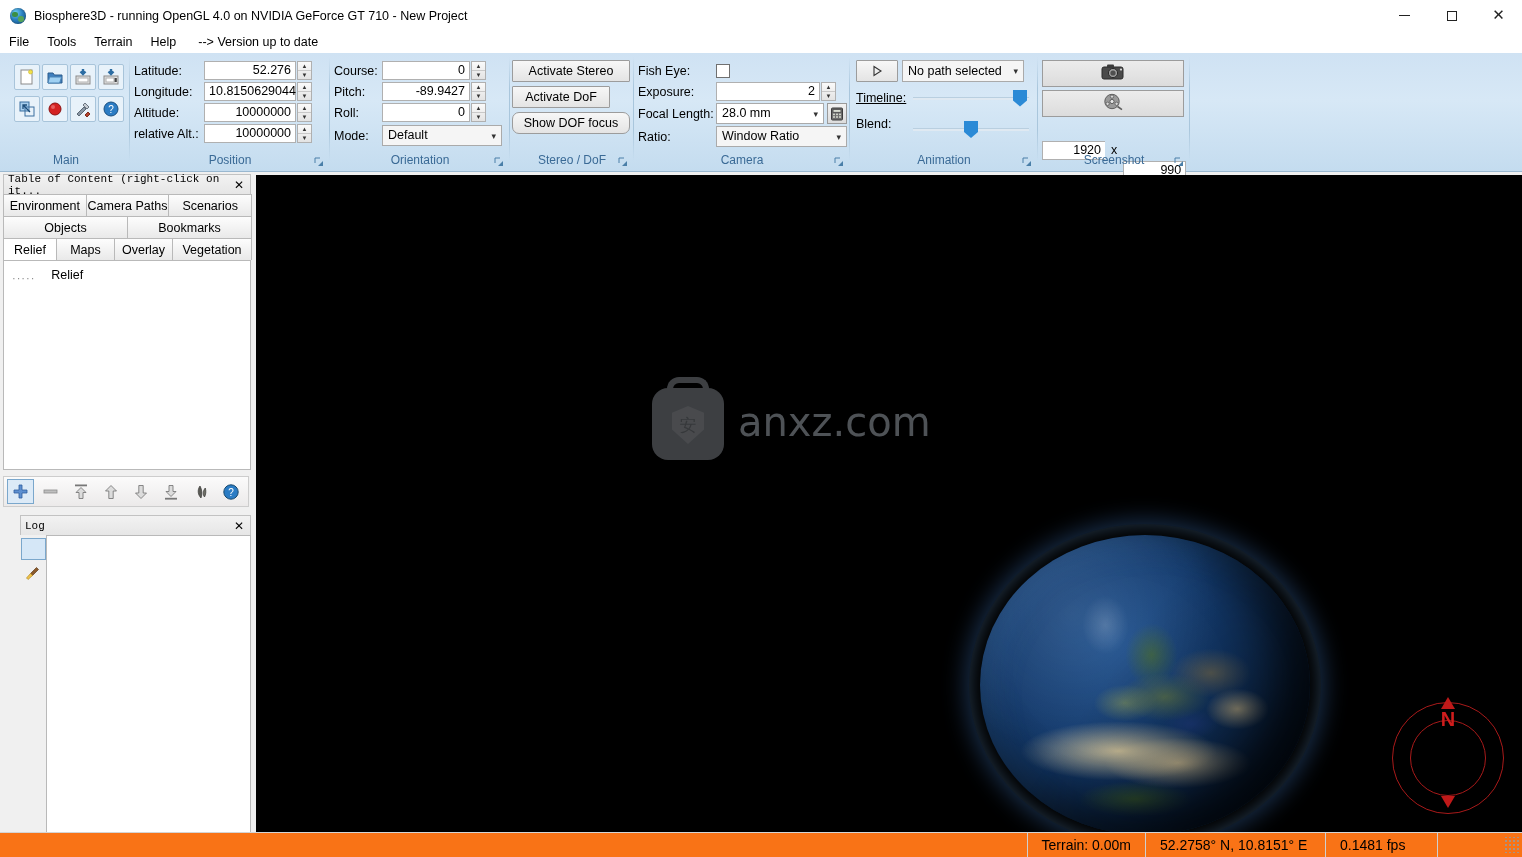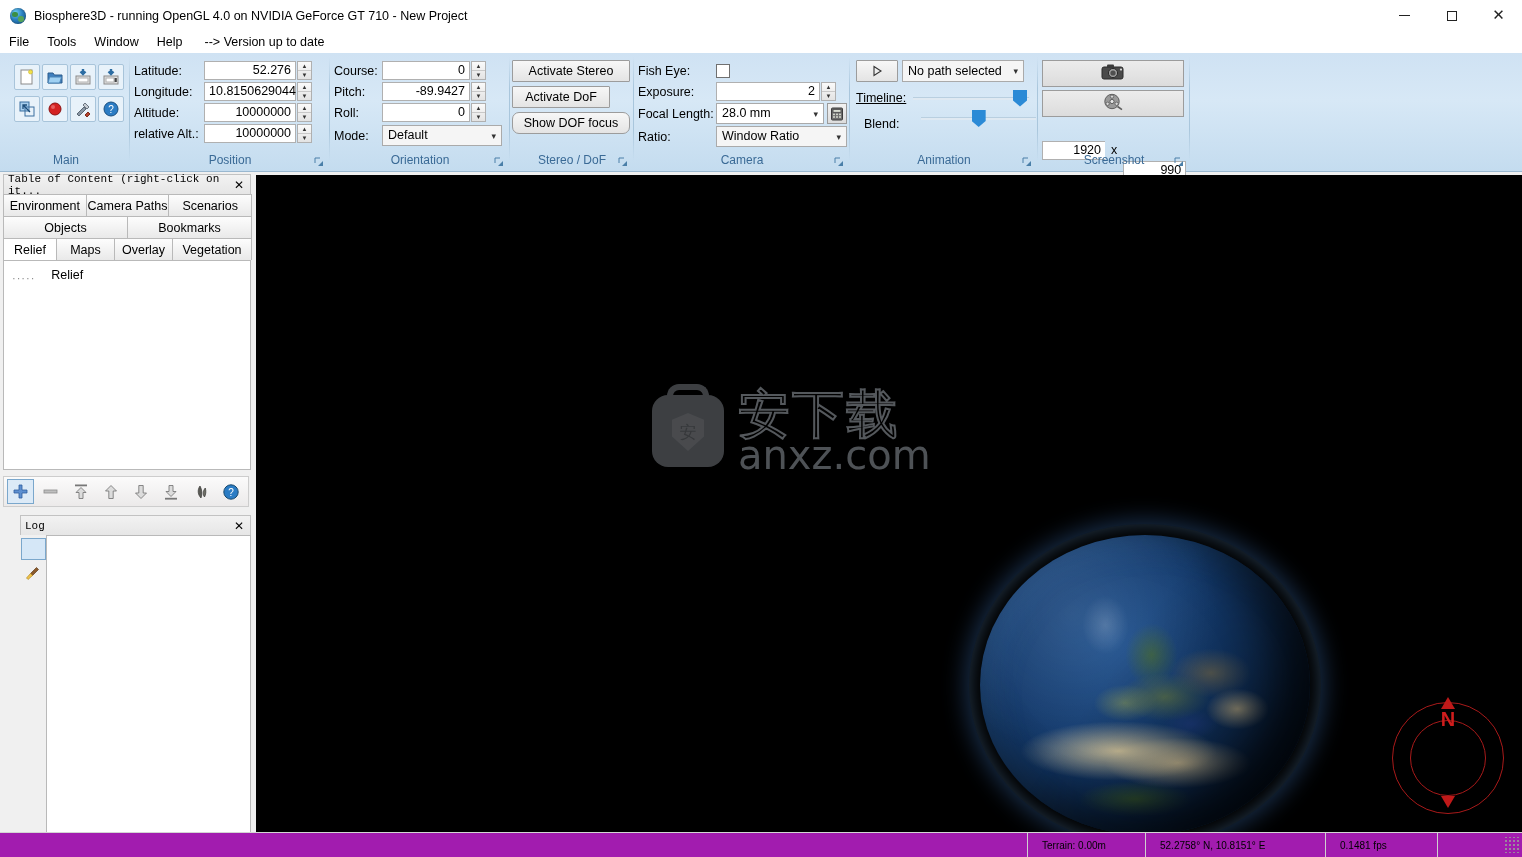--- a/index.html
+++ b/index.html
@@ -170,22 +170,22 @@
     color:#cf1d1d; font-size:20px; font-weight:bold; font-family:"Liberation Sans",sans-serif; }
   .compass .ar-up{ position:absolute; left:50%; top:-1px; transform:translateX(-50%);
     width:0;height:0;border-left:7px solid transparent;border-right:7px solid transparent;
     border-bottom:12px solid #c01919; }
   .compass .ar-dn{ position:absolute; left:50%; bottom:10px; transform:translateX(-50%);
     width:0;height:0;border-left:7px solid transparent;border-right:7px solid transparent;
     border-top:12px solid #c01919; }
 
   
   .statusbar{ position:absolute; left:0; bottom:0; width:1522px; height:25px;
-    background:#a21caf; border-top:1px solid #d4d4d4; display:flex; align-items:center;
-    justify-content:flex-end; font-size:10px; color:#000; }
+    background:#f97316; border-top:1px solid #d4d4d4; display:flex; align-items:center;
+    justify-content:flex-end; font-size:14px; color:#000; }
   .st-cell{ height:25px; display:flex; align-items:center; padding:0 14px;
     border-left:1px solid #cfcfcf; white-space:nowrap; }
   .st-grip{ width:16px; height:16px; margin-right:3px; margin-left:6px;
     background-image:radial-gradient(circle, #9a9a9a 1px, transparent 1px);
     background-size:4px 4px; background-position: 1px 6px; opacity:.85; }
 </style>
 </head>
 <body>
 
 <div id="app">
@@ -202,21 +202,21 @@
         </div>
       <div class="tb-btn close">
           <span class="glyph-close">✕</span>
         </div>
     </div>
   </div>
 
   <div class="menubar">
     <div class="mi">File</div>
     <div class="mi">Tools</div>
-    <div class="mi">Window</div>
+    <div class="mi">Terrain</div>
     <div class="mi">Help</div>
     <div class="ver">--&gt; Version up to date</div>
   </div>
 
   <div class="ribbon">
 
     <div class="grp" style="left:4px; width:124px;">
       <div class="grp-body" style="padding:9px 0 0 10px;">
         <div class="main-row" style="margin-bottom:6px;">
           <div class="iconbtn">
@@ -451,21 +451,21 @@
             <span class="chev">▾</span>
           </span>
         </div>
         <div style="display:flex; align-items:center; margin-bottom:12px;">
           <span class="flabel" style="width:57px;text-decoration:underline;">Timeline:</span>
           <span style="position:relative;width:116px;">
             <span class="sl-track" style="display:block;"></span>
             <span class="sl-thumb" style="left:100px;"></span>
           </span>
         </div>
-        <div style="display:flex; align-items:flex-start;margin-left:8px;">
+        <div style="display:flex; align-items:flex-end;">
           <span class="flabel" style="width:57px;">Blend:</span>
           <span style="position:relative;width:116px;">
             <span class="sl-track" style="display:block;"></span>
             <span class="sl-thumb" style="left:51px;"></span>
           </span>
         </div>
       </div>
       <div class="grp-label">Animation</div>
       <div class="launcher">
         <svg width="10" height="10" viewBox="0 0 10 10">
@@ -628,21 +628,20 @@
       <div class="globe-atmo"></div>
       <div class="globe-core"></div>
       <div class="globe-shade"></div>
     </div>
 
     <div class="wm">
       <div class="wm-bag">
         <div class="wm-shield">安</div>
       </div>
       <div class="wm-txt">
-        <div class="wm-cn">安下载</div>
         <div class="wm-en">anxz.com</div>
       </div>
     </div>
 
     <div class="compass">
       <div class="ring r1"></div>
       <div class="ring r2"></div>
       <div class="ar-up"></div>
       <div class="ar-dn"></div>
       <div class="n">N</div>

